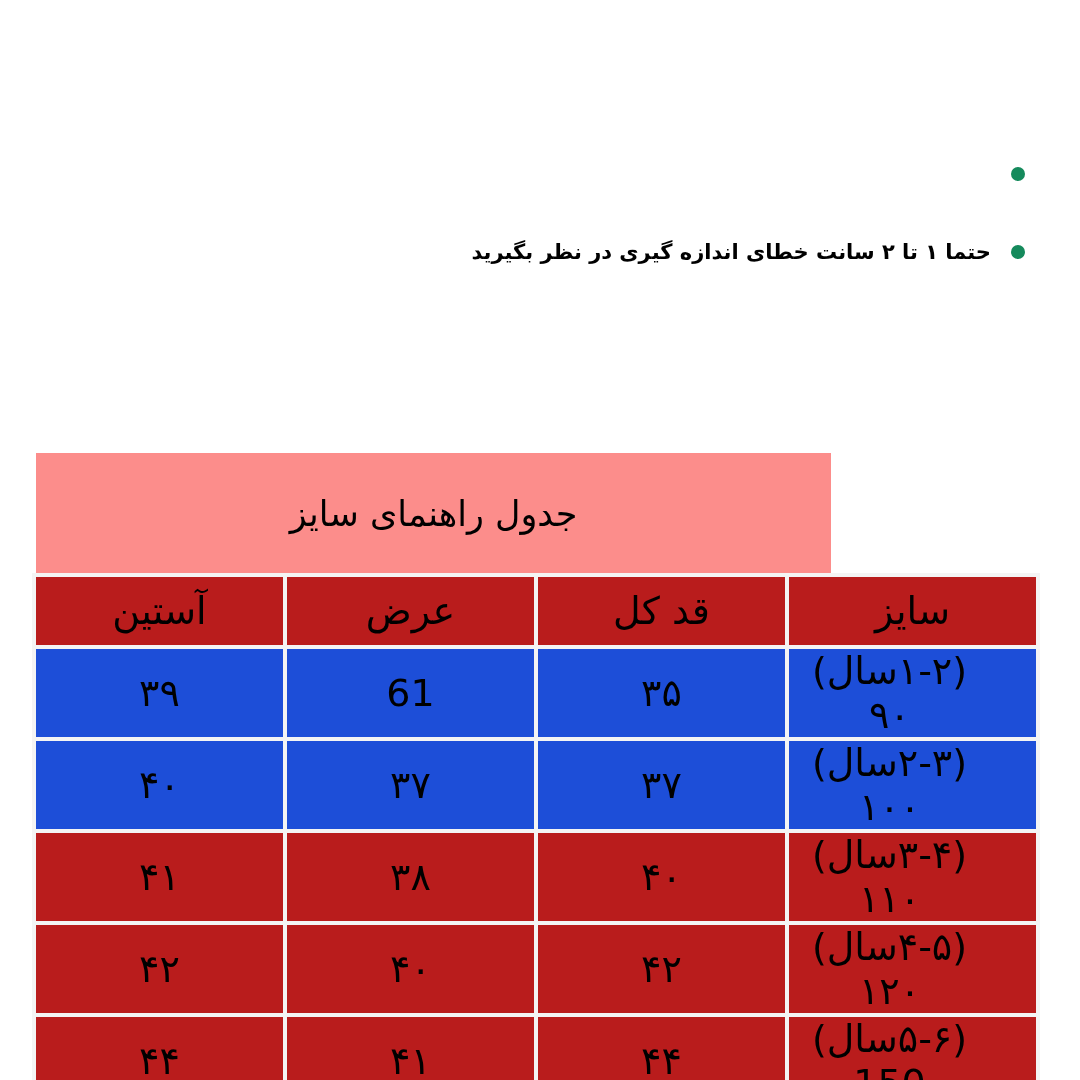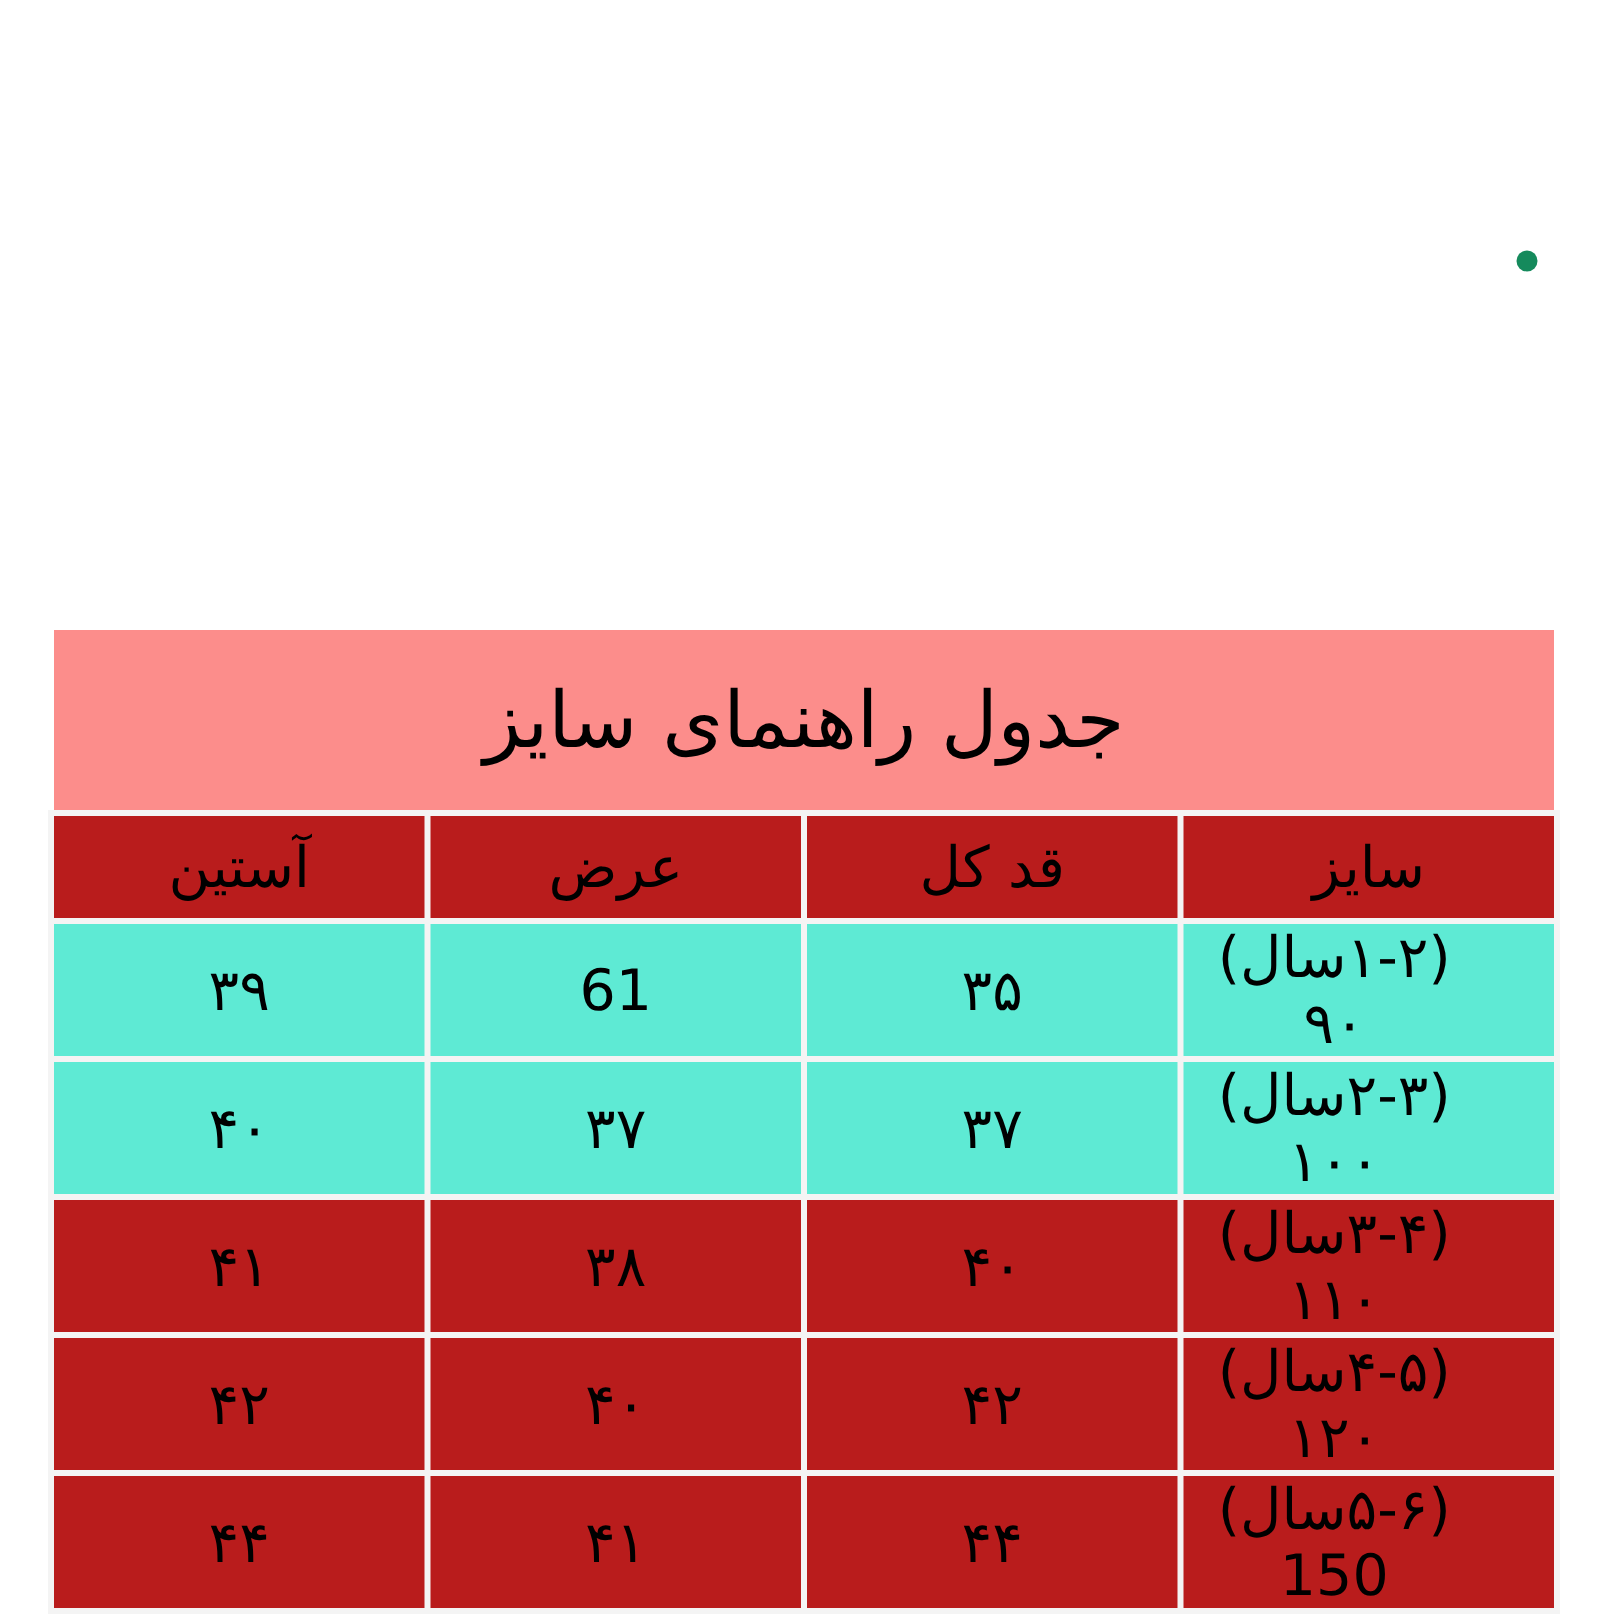--- a/index.html
+++ b/index.html
@@ -50,23 +50,24 @@
       top: 420px;
       width: 1008px;
     }
     .table-title {
       height: 122px;
       background: #fc8d8b;
       display: flex;
       align-items: center;
       justify-content: center;
       direction: rtl;
-      font-size: 52px;
+      font-size: 35px;
       font-weight: normal;
-      width: 1000px;
+      width: 795px;
+      margin-top: 33px;
     }
     table.size-table {
       border-collapse: separate;
       border-spacing: 4px;
       width: 1008px;
       margin-left: -4px;
       margin-top: -2px;
       background: #f4f4f4;
       direction: rtl;
       table-layout: fixed;
@@ -80,34 +81,38 @@
       background: #b91c1c;
     }
     table.size-table th {
       font-size: 38px;
       height: 68px;
     }
     table.size-table td {
       font-size: 38px;
     }
     table.size-table tr.shaded td {
-      background: #5eead4;
+      background: #1d4ed8;
     }
     .size-cell {
       text-align: center;
       padding-right: 46px !important;
     }
     .col-size { width: 25%; }
   </style>
 </head>
 <body>
 
 <ul class="notes">
   <li class="note">
     <span class="bullet"></span>
+  </li>
+  <li class="note">
+    <span class="bullet"></span>
+    <span>حتما ۱ تا ۲ سانت خطای اندازه گیری در نظر بگیرید</span>
   </li>
 </ul>
 
 <div class="size-table-wrap">
   <div class="table-title">جدول راهنمای سایز</div>
   <table class="size-table">
     <thead>
       <tr>
         <th class="col-size">سایز</th>
         <th>قد کل</th>

